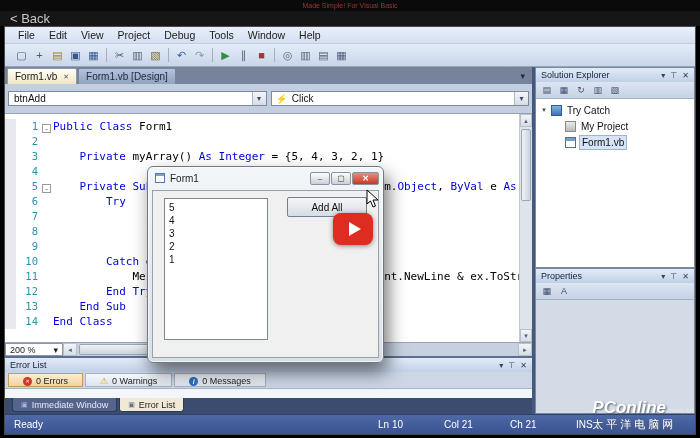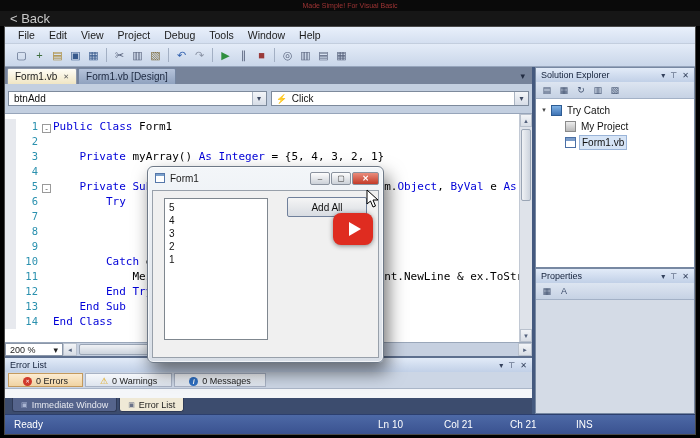--- a/index.html
+++ b/index.html
@@ -432,13 +432,19 @@
   </div>
 
   <div class="play-button">
     <span class="play-triangle"></span>
   </div>
 
   <svg class="cursor" width="13" height="19" viewBox="0 0 13 19">
     <path d="M1,1 L1,15 L4.5,12 L7,18 L9.5,17 L7,11 L12,11 Z" fill="#ffffff" stroke="#000000" stroke-width="1"></path>
   </svg>
 
+  <div class="watermark">
+    <div class="wm-top">
+      <span class="wm-brand">PConline</span><span class="wm-suffix">.com.cn</span>
+    </div>
+    <div class="wm-caption">太平洋电脑网</div>
+  </div>
 </div>
 
 </body></html>

